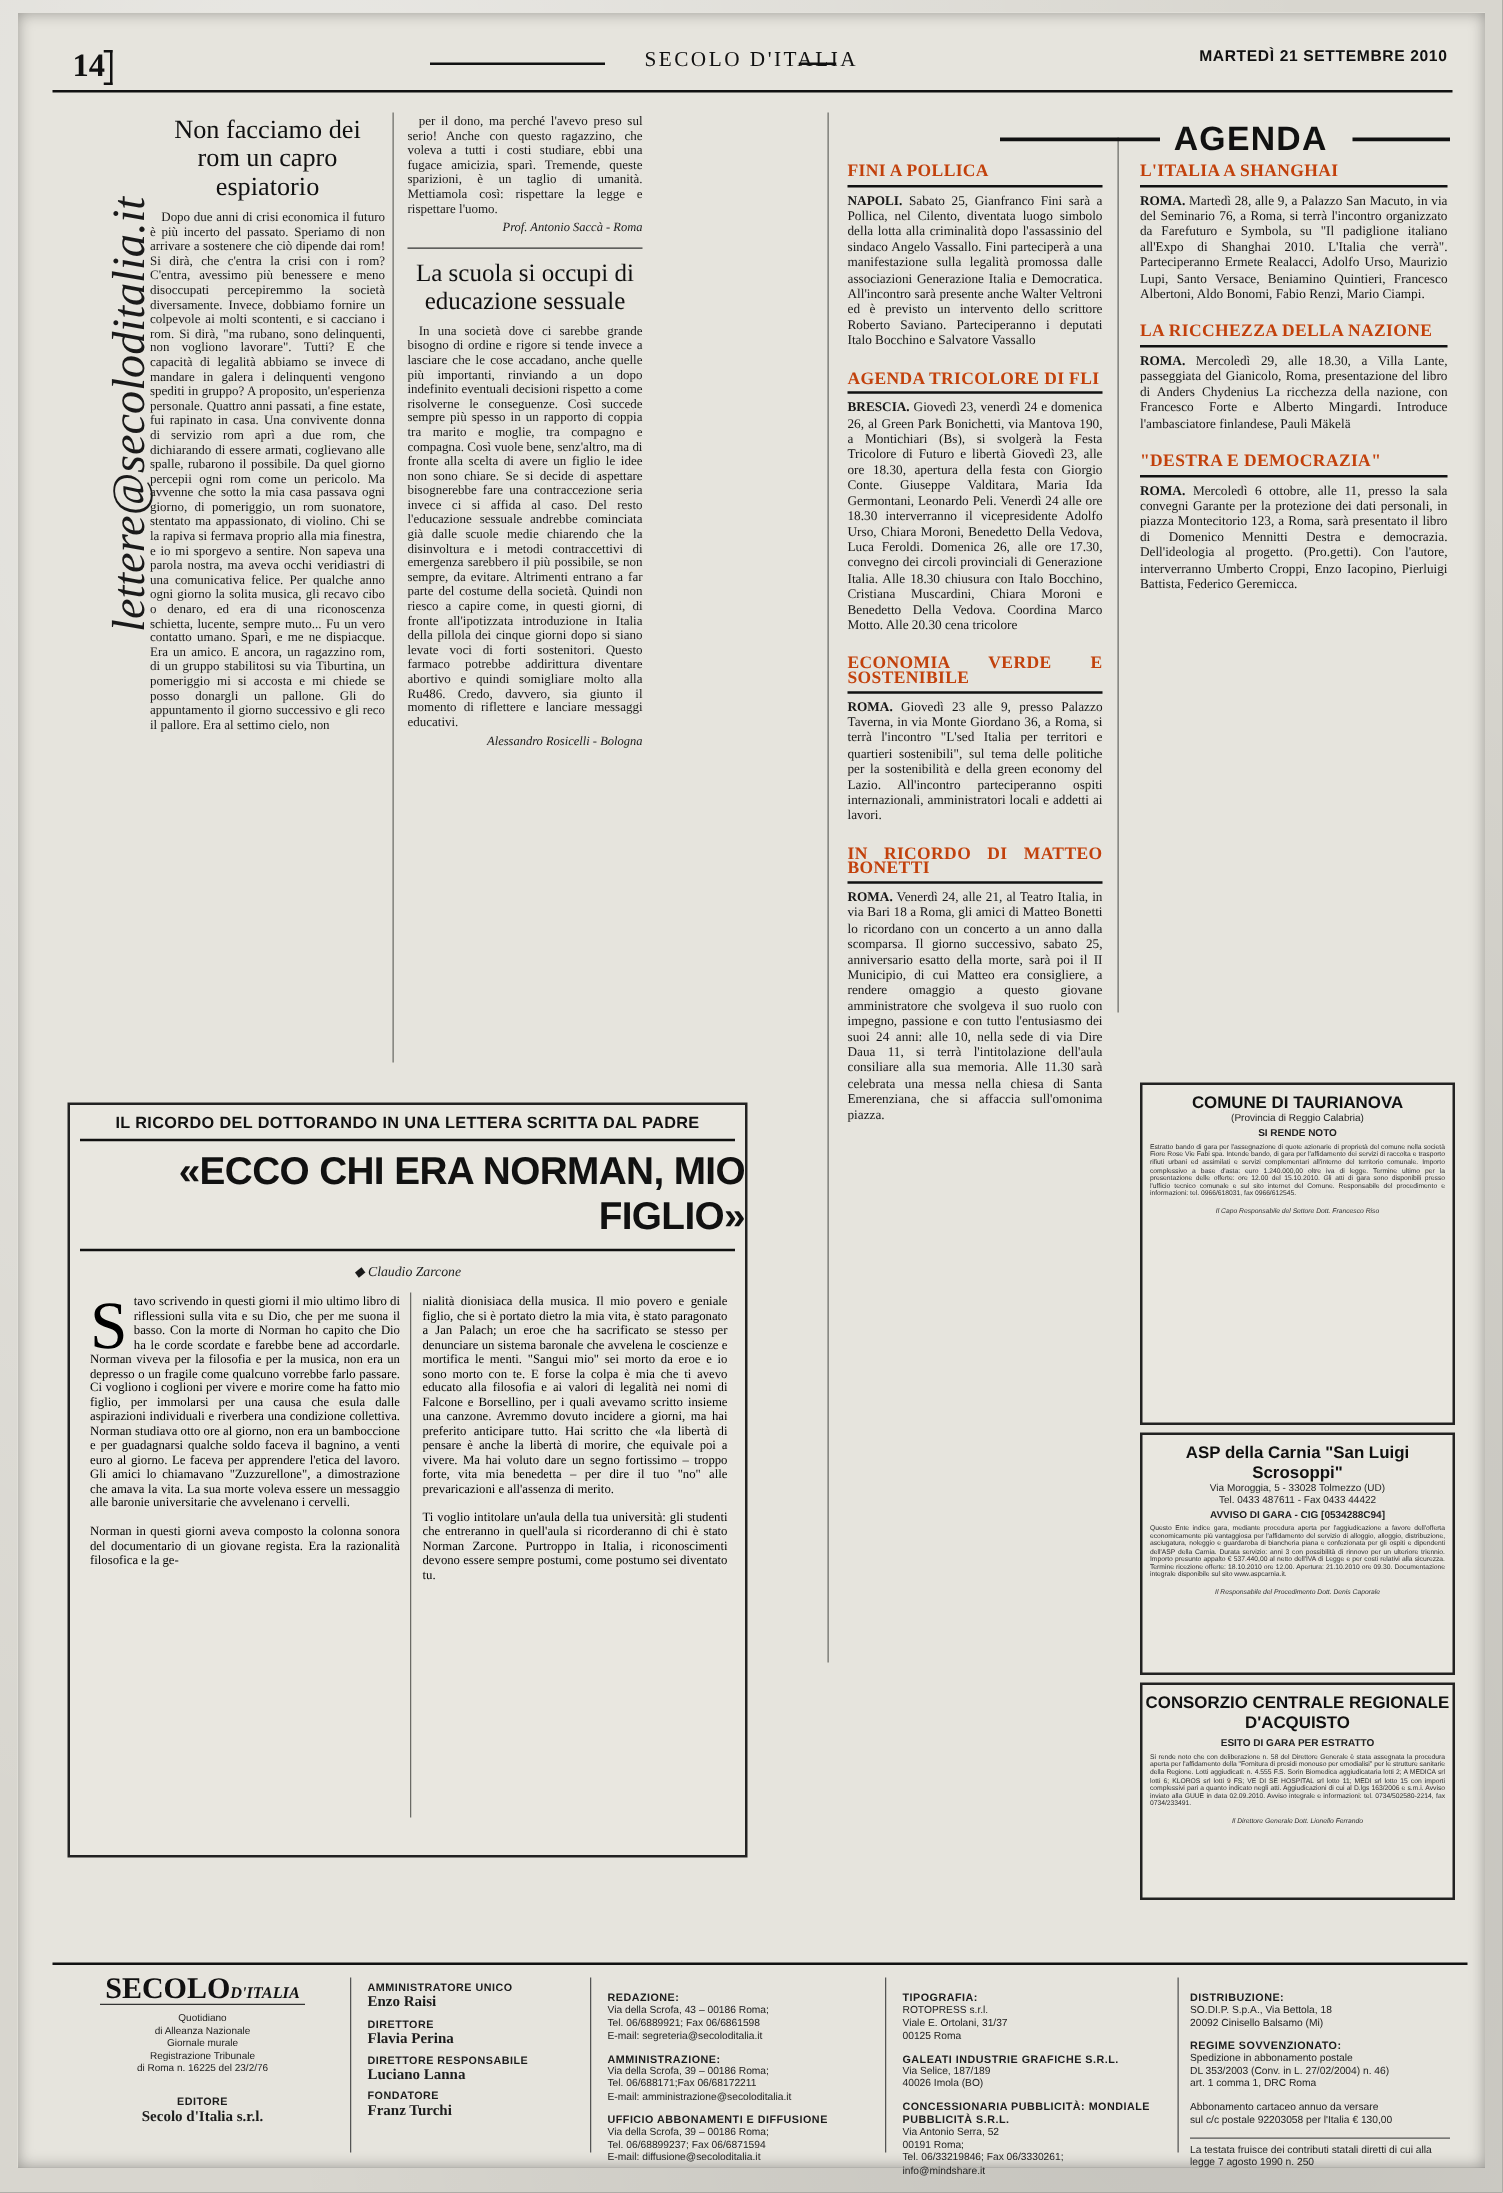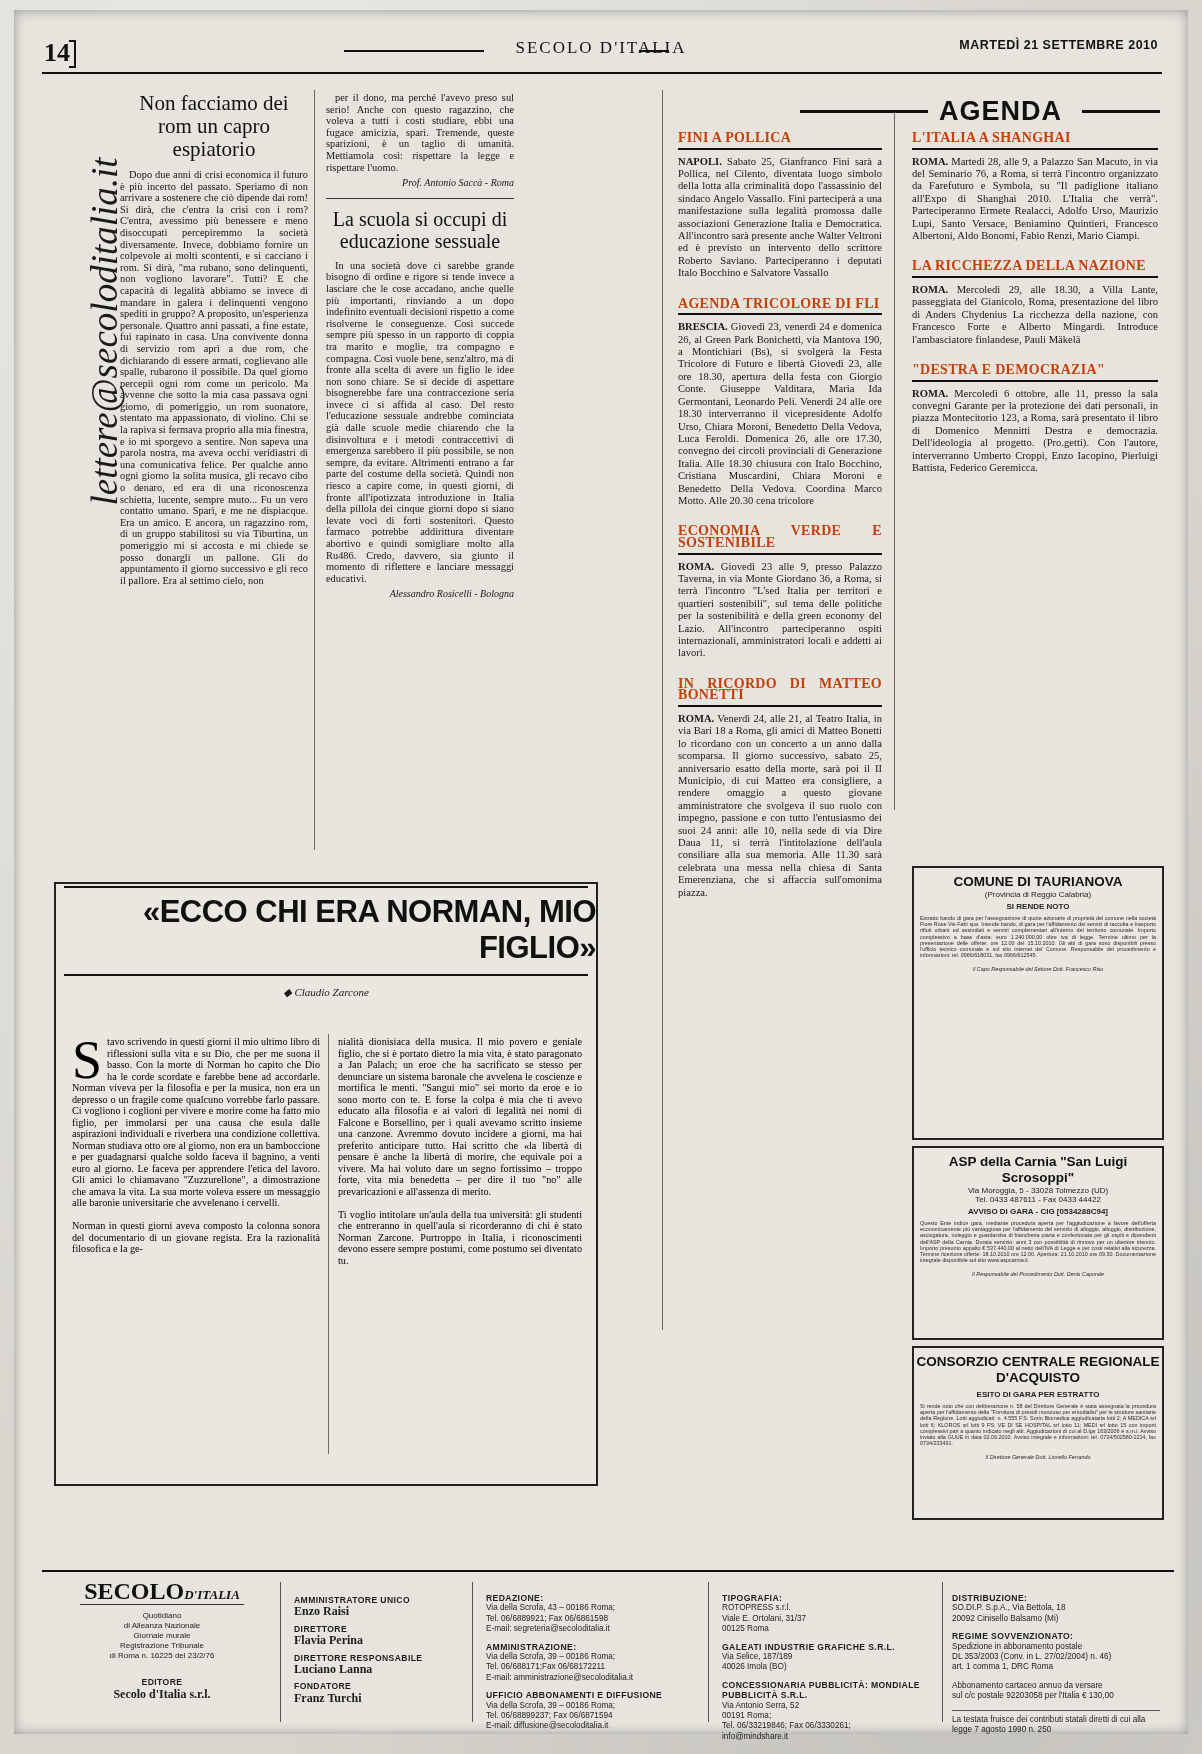--- a/index.html
+++ b/index.html
@@ -13,21 +13,21 @@
     overflow:hidden;
     box-sizing:border-box;
   }
   .sheet{
     position:absolute;left:14px;top:10px;width:1174px;height:1724px;
     background:#e6e4dd;
     box-shadow:0 0 12px rgba(0,0,0,0.35) inset;
   }
   
   .pagenum{
-    position:absolute;left:30px;top:28px;font-size:26px;font-weight:bold;
+    position:absolute;left:44px;top:28px;font-size:26px;font-weight:bold;
     font-family:"Liberation Serif",serif;color:#111;letter-spacing:0px;
   }
   .pagenum:after{content:"";position:absolute;right:-6px;top:2px;width:5px;height:24px;border:2px solid #111;border-left:none;}
   .topline{position:absolute;left:28px;right:26px;top:62px;height:2px;background:#111;}
   .masthead-title{
     position:absolute;left:0;right:0;top:28px;text-align:center;
     font-size:17px;letter-spacing:2px;font-family:"Liberation Serif",serif;color:#111;
   }
   .masthead-left-rule,.masthead-right-rule{position:absolute;top:40px;height:2px;background:#111;}
   .masthead-left-rule{left:330px;width:140px;}
@@ -177,20 +177,21 @@
       <div class="sec-body"><span class="city">ROMA.</span><span> Mercoledì 29, alle 18.30, a Villa Lante, passeggiata del Gianicolo, Roma, presentazione del libro di Anders Chydenius La ricchezza della nazione, con Francesco Forte e Alberto Mingardi. Introduce l'ambasciatore finlandese, Pauli Mäkelä</span></div>
     </div>
     <div class="sec-block" style="margin-top:18px;">
       <div class="sec-head small-caps">"DESTRA E DEMOCRAZIA"</div>
       <div class="sec-rule"></div>
       <div class="sec-body"><span class="city">ROMA.</span><span> Mercoledì 6 ottobre, alle 11, presso la sala convegni Garante per la protezione dei dati personali, in piazza Montecitorio 123, a Roma, sarà presentato il libro di Domenico Mennitti Destra e democrazia. Dell'ideologia al progetto. (Pro.getti). Con l'autore, interverranno Umberto Croppi, Enzo Iacopino, Pierluigi Battista, Federico Geremicca.</span></div>
     </div>
   </div>
 
   <div class="bigbox" style="left:40px;top:872px;width:540px;height:600px;">
+    <div class="kicker">IL RICORDO DEL DOTTORANDO IN UNA LETTERA SCRITTA DAL PADRE</div>
     <div class="kicker-rule"></div>
     <div class="bigtitle">«ECCO CHI ERA NORMAN, MIO FIGLIO»</div>
     <div class="bigrule"></div>
     <div class="author-line">◆ <span>Claudio Zarcone</span></div>
     <div style="position:absolute;left:16px;top:152px;width:248px;font-size:10.2px;line-height:11.5px;text-align:justify;white-space:pre-line;" class="dropcap">Stavo scrivendo in questi giorni il mio ultimo libro di riflessioni sulla vita e su Dio, che per me suona il basso. Con la morte di Norman ho capito che Dio ha le corde scordate e farebbe bene ad accordarle. Norman viveva per la filosofia e per la musica, non era un depresso o un fragile come qualcuno vorrebbe farlo passare. Ci vogliono i coglioni per vivere e morire come ha fatto mio figlio, per immolarsi per una causa che esula dalle aspirazioni individuali e riverbera una condizione collettiva. Norman studiava otto ore al giorno, non era un bamboccione e per guadagnarsi qualche soldo faceva il bagnino, a venti euro al giorno. Le faceva per apprendere l'etica del lavoro. Gli amici lo chiamavano "Zuzzurellone", a dimostrazione che amava la vita. La sua morte voleva essere un messaggio alle baronie universitarie che avvelenano i cervelli.
 
 Norman in questi giorni aveva composto la colonna sonora del documentario di un giovane regista. Era la razionalità filosofica e la ge-</div>
     <div style="position:absolute;left:282px;top:152px;width:244px;font-size:10.2px;line-height:11.5px;text-align:justify;white-space:pre-line;">nialità dionisiaca della musica. Il mio povero e geniale figlio, che si è portato dietro la mia vita, è stato paragonato a Jan Palach; un eroe che ha sacrificato se stesso per denunciare un sistema baronale che avvelena le coscienze e mortifica le menti. "Sangui mio" sei morto da eroe e io sono morto con te. E forse la colpa è mia che ti avevo educato alla filosofia e ai valori di legalità nei nomi di Falcone e Borsellino, per i quali avevamo scritto insieme una canzone. Avremmo dovuto incidere a giorni, ma hai preferito anticipare tutto. Hai scritto che «la libertà di pensare è anche la libertà di morire, che equivale poi a vivere. Ma hai voluto dare un segno fortissimo – troppo forte, vita mia benedetta – per dire il tuo "no" alle prevaricazioni e all'assenza di merito.
 
 Ti voglio intitolare un'aula della tua università: gli studenti che entreranno in quell'aula si ricorderanno di chi è stato Norman Zarcone. Purtroppo in Italia, i riconoscimenti devono essere sempre postumi, come postumo sei diventato tu.</div>
@@ -229,21 +230,21 @@
 di Alleanza Nazionale
 Giornale murale
 Registrazione Tribunale
 di Roma n. 16225 del 23/2/76</div>
       <div class="foot-h" style="text-align:center;margin-top:16px;">EDITORE</div>
       <div class="foot-v" style="text-align:center;">Secolo d'Italia s.r.l.</div>
     </div>
 
     <div class="foot-sep" style="left:238px;top:10px;height:140px;"></div>
 
-    <div class="foot-col" style="left:252px;top:16px;width:168px;">
+    <div class="foot-col" style="left:252px;top:6px;width:168px;">
       <div class="foot-h">AMMINISTRATORE UNICO</div>
       <div class="foot-v">Enzo Raisi</div>
       <div class="foot-h">DIRETTORE</div>
       <div class="foot-v">Flavia Perina</div>
       <div class="foot-h">DIRETTORE RESPONSABILE</div>
       <div class="foot-v">Luciano Lanna</div>
       <div class="foot-h">FONDATORE</div>
       <div class="foot-v">Franz Turchi</div>
     </div>
 

